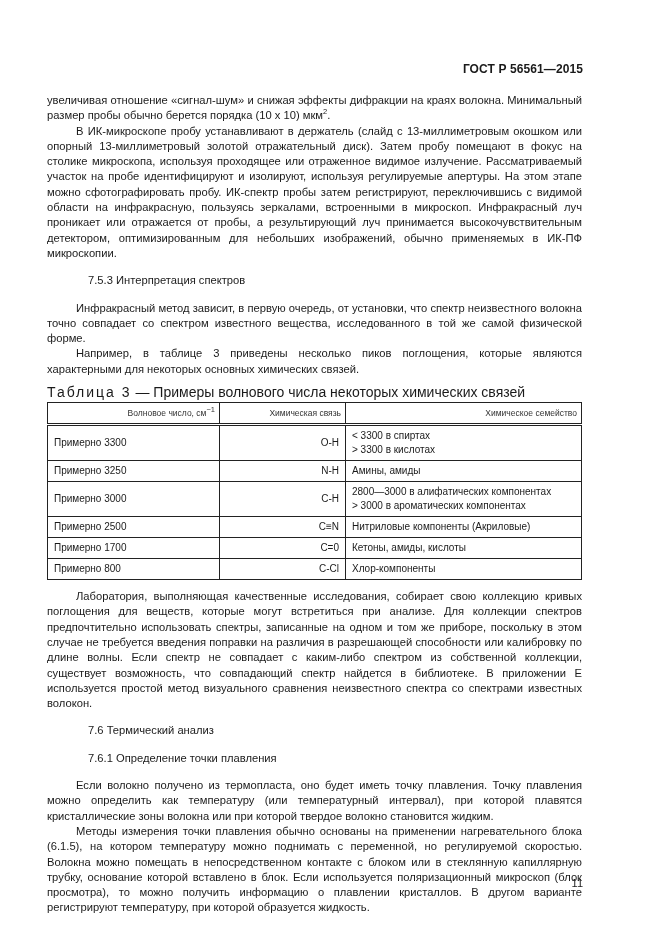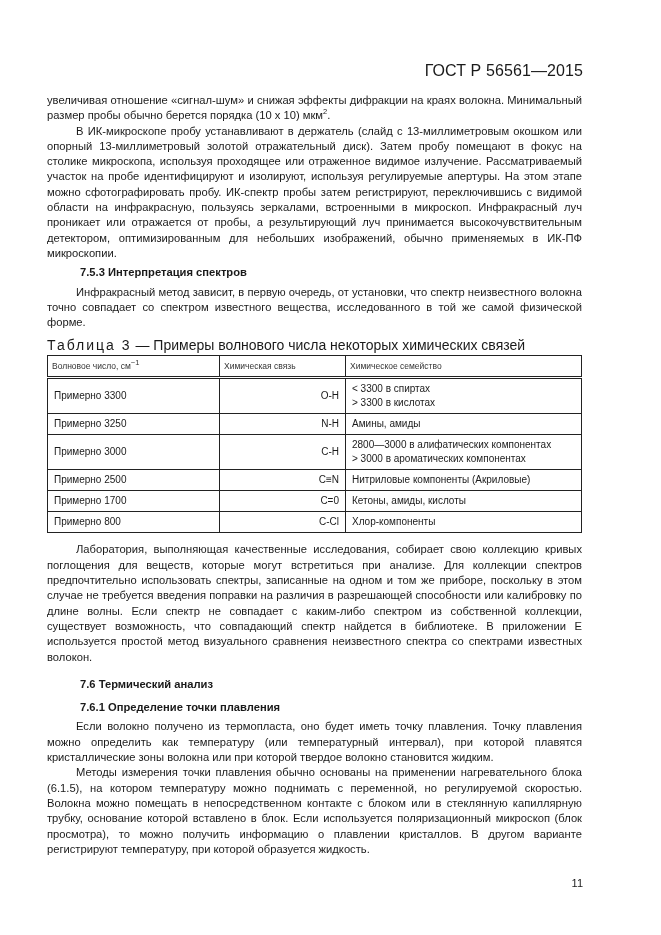--- a/index.html
+++ b/index.html
@@ -1,45 +1,46 @@
 <!DOCTYPE html>
 <html><head>
 <meta charset="utf-8">
 <style>
   html, body { margin: 0; padding: 0; background: #ffffff; }
   body { width: 661px; height: 935px; position: relative; overflow: hidden;
          font-family: "Liberation Sans", sans-serif; color: #1a1a1a; }
-  .header { position: absolute; top: 62px; right: 78px; font-weight: normal; font-size: 16px; letter-spacing: 0.1px; }
+  .header { position: absolute; top: 62px; right: 78px; font-weight: bold; font-size: 12px; letter-spacing: 0.1px; }
   .content { position: absolute; left: 47px; top: 93px; width: 535px; font-size: 11.2px; line-height: 15.3px; }
   .p { margin: 0; text-align: justify; }
   .ind { text-indent: 29px; }
-  .h3 { margin: 4px; padding-left: 29px; font-weight: bold; }
+  .h3 { margin: 12px; padding-left: 29px; font-weight: normal; }
   .h2gap { margin-top: 12px; }
   .sub { font-size: 7.5px; vertical-align: super; line-height: 0; }
   .caption { margin: 9px 0 3px 0; font-size: 14px; line-height: 13px; }
   .caption .sp { letter-spacing: 2px; }
   table { border-collapse: collapse; width: 535px; font-size: 10px; line-height: 14px; margin-bottom: 9px; }
-  th { font-weight: normal; font-size: 8.5px; height: 20px; border: 1px solid #222; border-bottom: 3px double #222; text-align: left; padding: 0 4px; color: #333; }
+  th { font-weight: normal; font-size: 8.5px; height: 20px; border: 1px solid #222; border-bottom: 3px double #222; text-align: right; padding: 0 4px; color: #333; }
   td { border: 1px solid #222; padding: 3px 6px; vertical-align: middle; }
   td.c { text-align: right; }
   .c1 { width: 163px; } .c2 { width: 117px; }
   .line { display: block; }
   .pagenum { position: absolute; right: 78px; top: 877px; font-size: 11px; }
 </style>
 </head>
 <body>
 
 <div class="header">ГОСТ Р 56561—2015</div>
 
 <div class="content">
   <p class="p"><span>увеличивая отношение «сигнал-шум» и снижая эффекты дифракции на краях волокна. Минимальный размер пробы обычно берется порядка (10 x 10) мкм</span><span class="sub">2</span><span>.</span></p>
   <p class="p ind">В ИК-микроскопе пробу устанавливают в держатель (слайд с 13-миллиметровым окошком или опорный 13-миллиметровый золотой отражательный диск). Затем пробу помещают в фокус на столике микроскопа, используя проходящее или отраженное видимое излучение. Рассматриваемый участок на пробе идентифицируют и изолируют, используя регулируемые апертуры. На этом этапе можно сфотографировать пробу. ИК-спектр пробы затем регистрируют, переключившись с видимой области на инфракрасную, пользуясь зеркалами, встроенными в микроскоп. Инфракрасный луч проникает или отражается от пробы, а результирующий луч принимается высокочувствительным детектором, оптимизированным для небольших изображений, обычно применяемых в ИК-ПФ микроскопии.</p>
 
   <p class="h3">7.5.3 Интерпретация спектров</p>
   <p class="p ind">Инфракрасный метод зависит, в первую очередь, от установки, что спектр неизвестного волокна точно совпадает со спектром известного вещества, исследованного в той же самой физической форме.</p>
+  <p class="p ind">Например, в таблице 3 приведены несколько пиков поглощения, которые являются характерными для некоторых основных химических связей.</p>
 
   <div class="caption"><span class="sp">Таблица 3</span><span> — Примеры волнового числа некоторых химических связей</span></div>
 
   <table>
     <thead>
       <tr>
         <th class="c1"><span>Волновое число, см</span><span class="sub">−1</span></th>
         <th class="c2">Химическая связь</th>
         <th>Химическое семейство</th>
       </tr>

